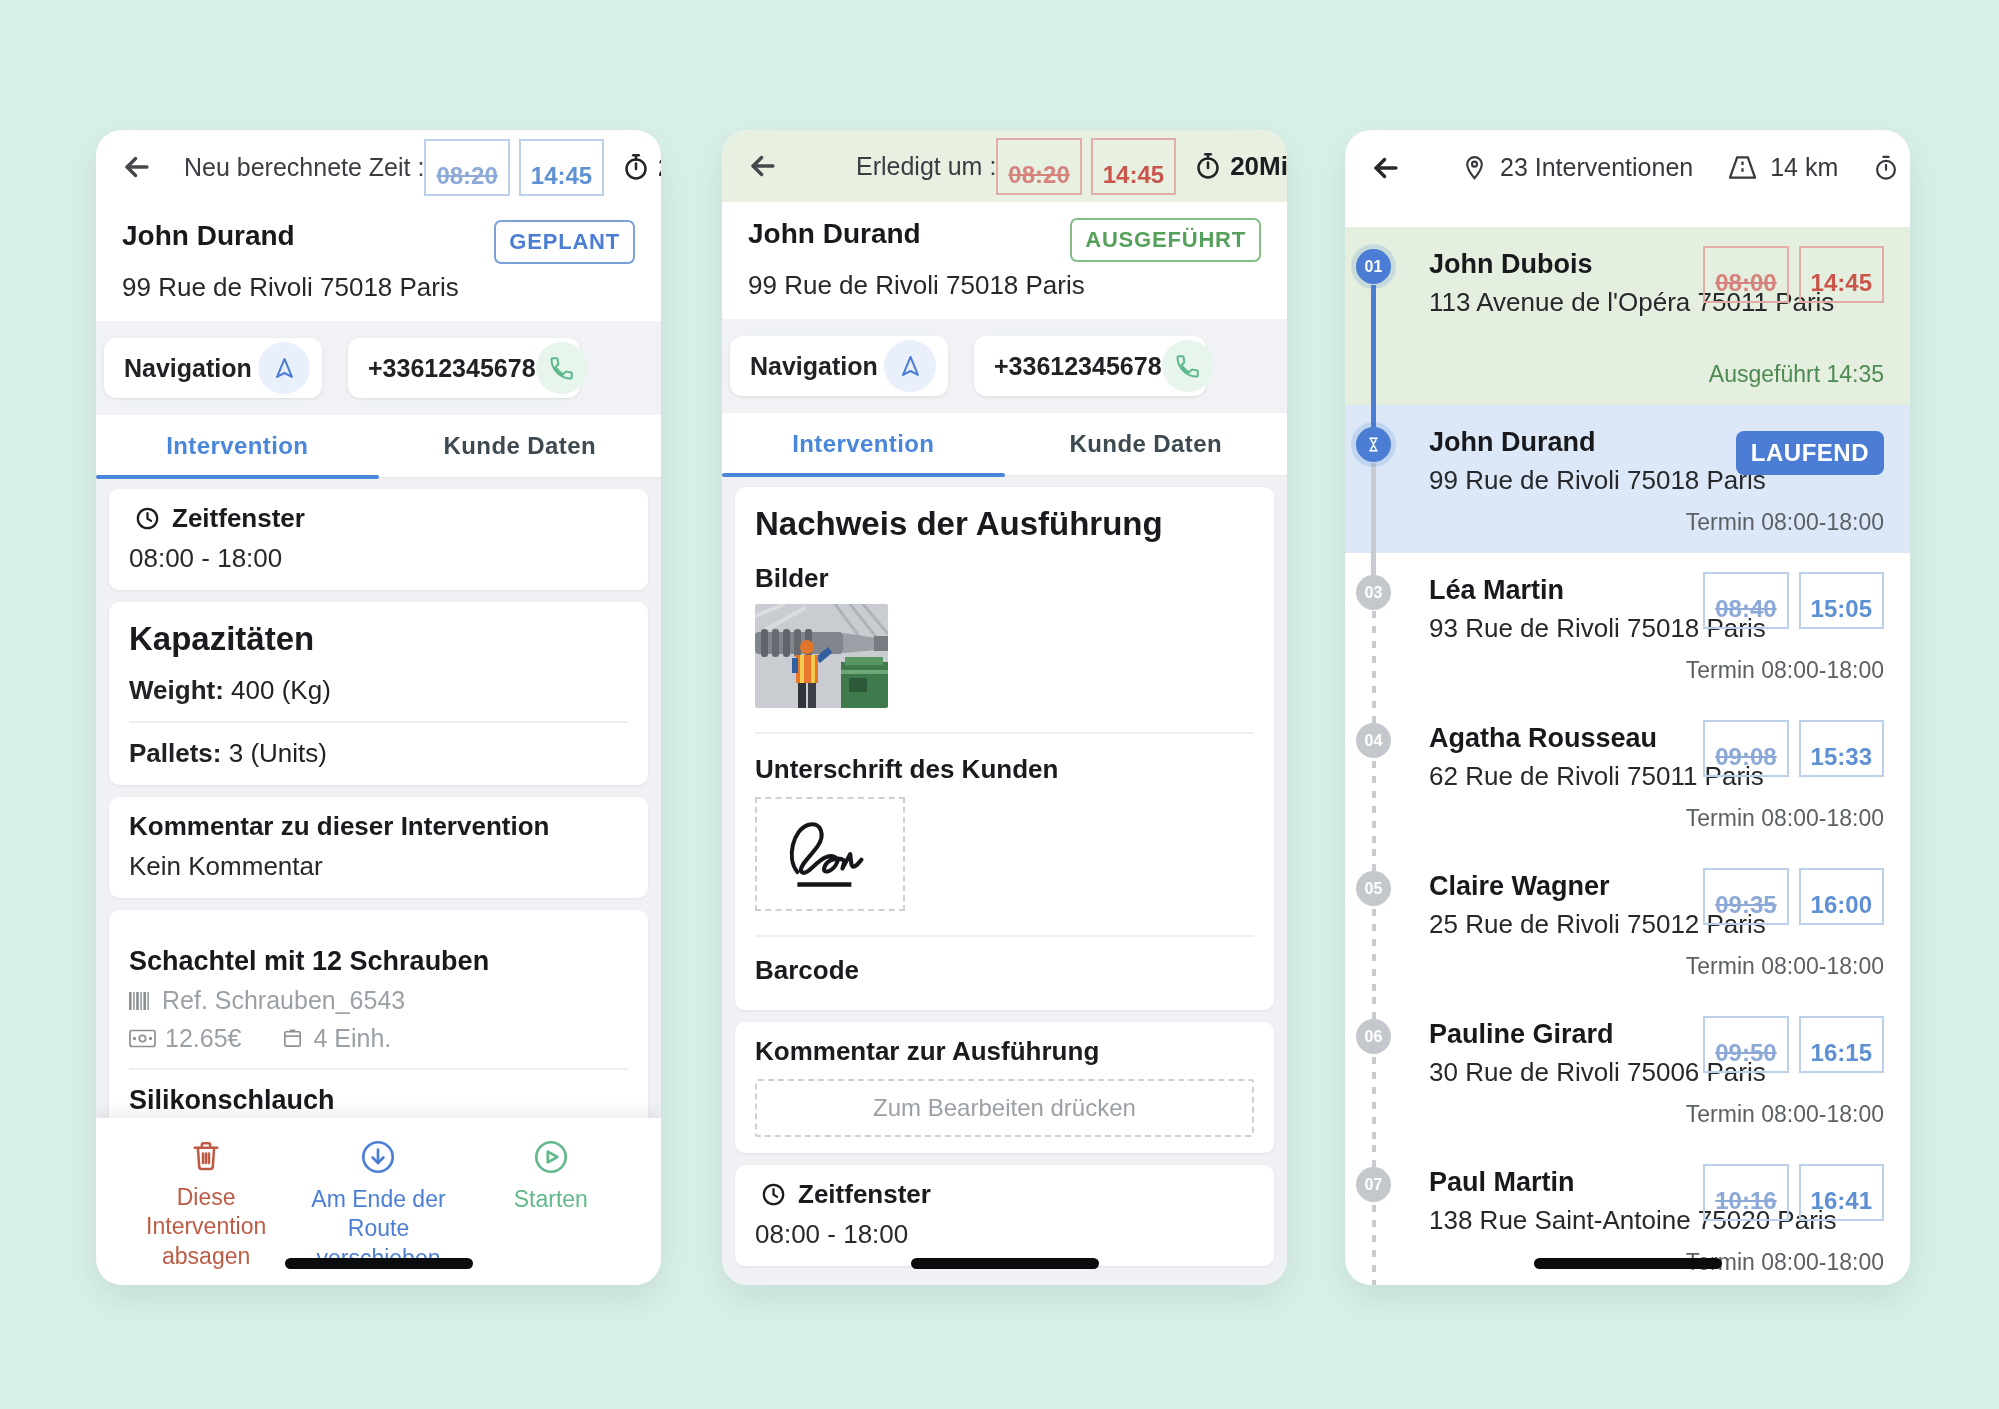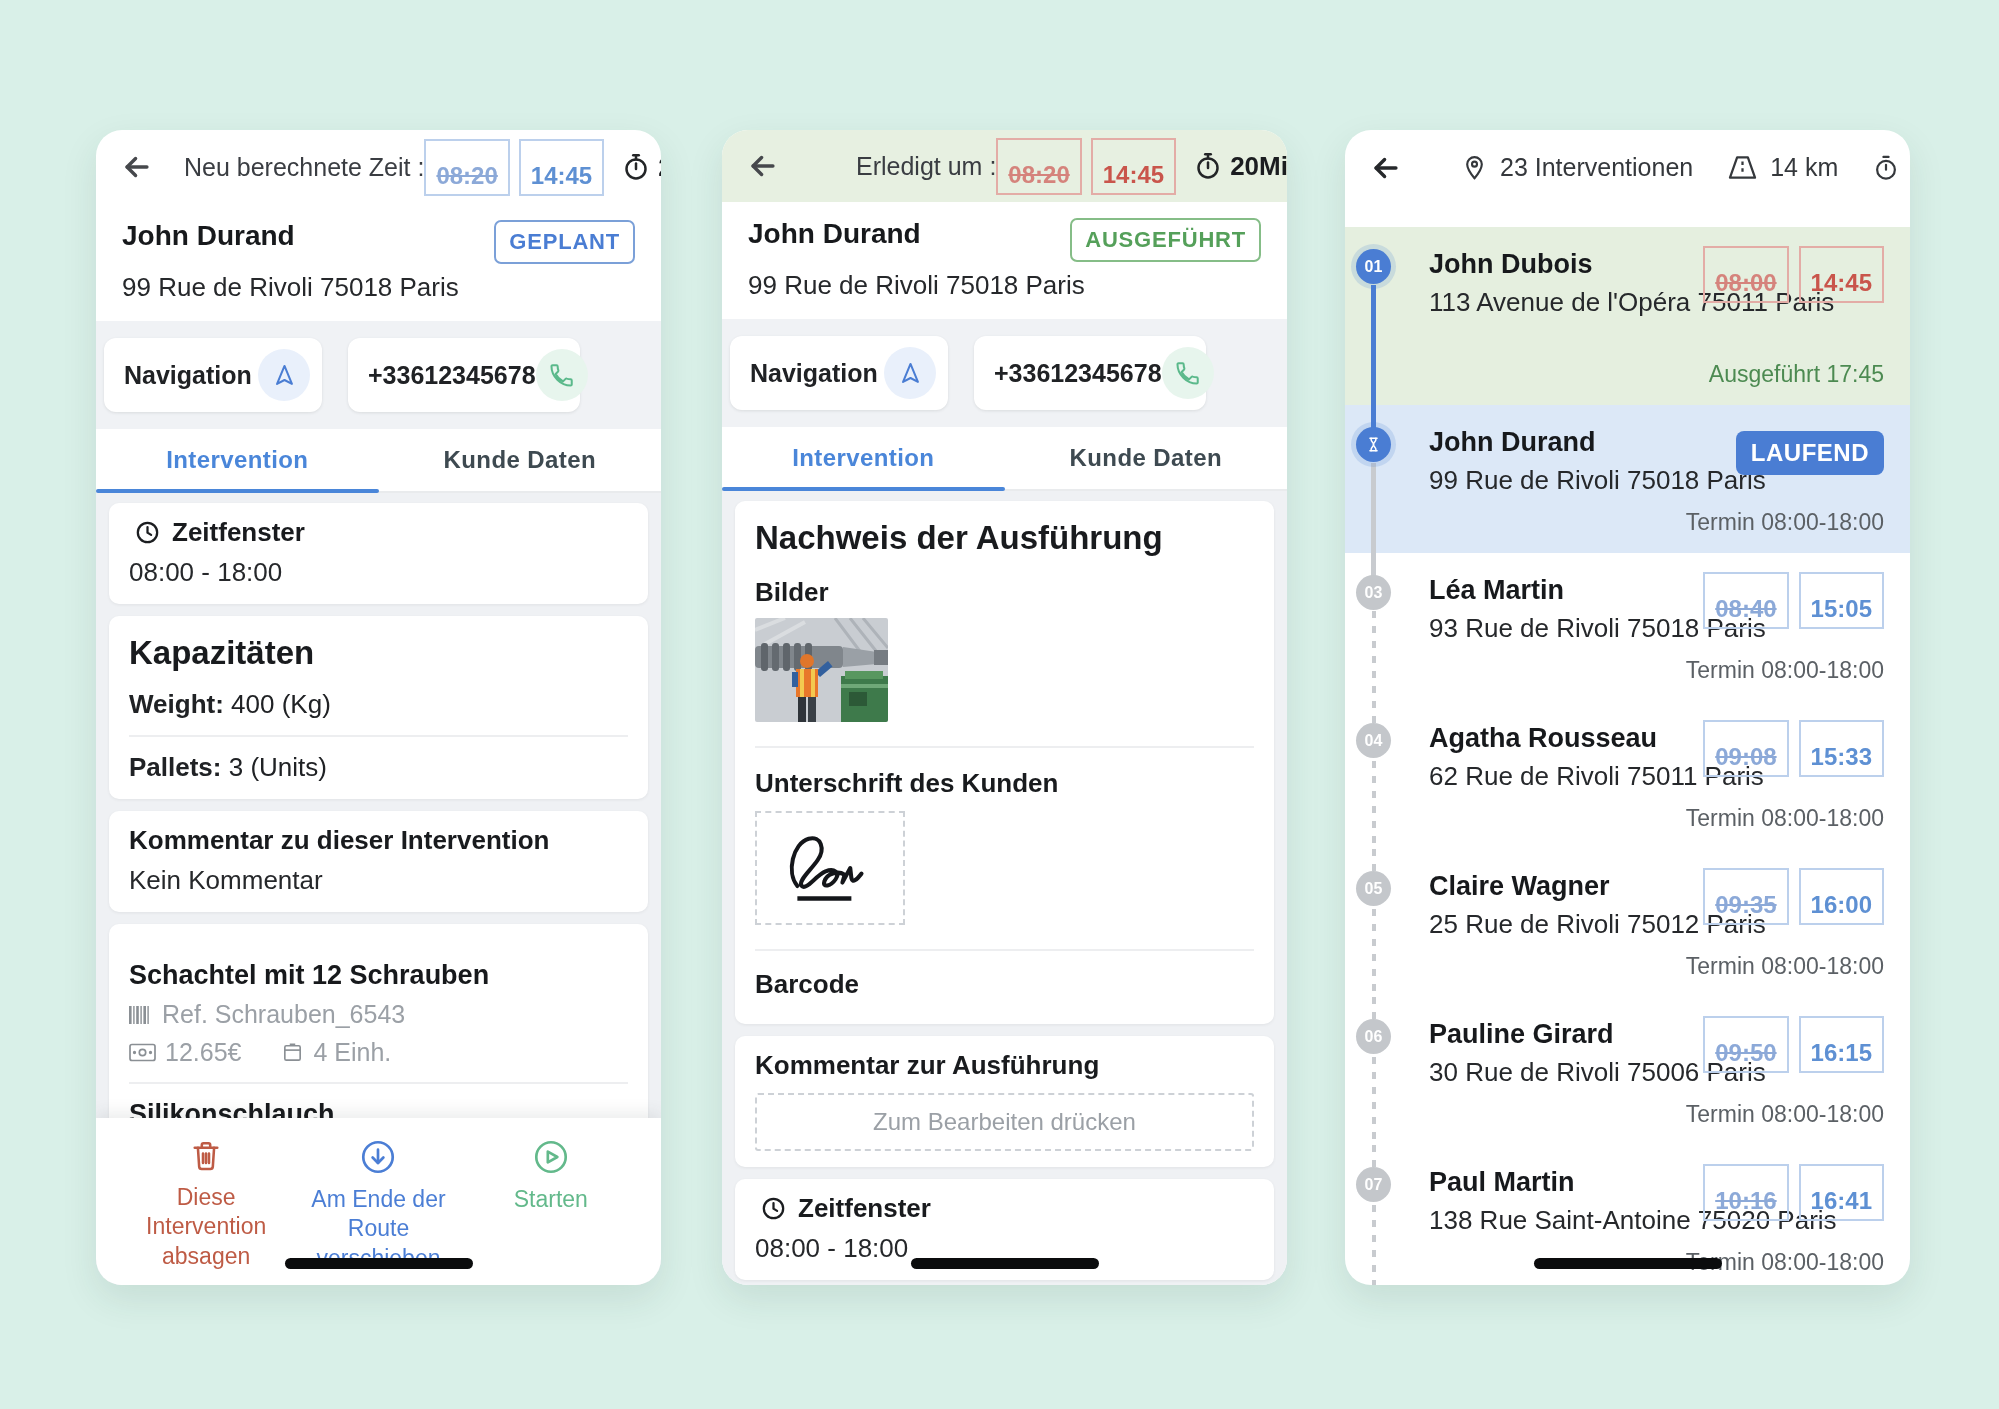--- a/index.html
+++ b/index.html
@@ -36,21 +36,21 @@
   .custblock { padding:16px 26px 18px; flex:none; }
   .custrow { display:flex; align-items:flex-start; }
   .custname { font-size:28px; font-weight:bold; color:#17191C; }
   .statusbadge { margin-left:auto; font-size:22px; font-weight:bold; letter-spacing:.8px; padding:7px 13px; border-radius:7px; border:2px solid; white-space:nowrap; }
   .statusbadge.blue { color:#4A7DD3; border-color:#7BA0D8; }
   .statusbadge.green { color:#55A05A; border-color:#85BD87; }
   .custaddr { font-size:26px; margin-top:8px; color:#26282B; }
 
   
   .actions { background:#F0F2F5; padding:17px 8px; display:flex; gap:26px; flex:none; }
-  .actbtn { background:#fff; border-radius:12px; height:74px; display:flex; align-items:center; padding:0 12px 0 20px; box-shadow:0 1px 3px rgba(60,64,67,.12); }
+  .actbtn { background:#fff; border-radius:12px; height:60px; display:flex; align-items:center; padding:0 12px 0 20px; box-shadow:0 1px 3px rgba(60,64,67,.12); }
   .actbtn .albl { font-size:25px; font-weight:bold; color:#202225; white-space:nowrap; }
   .iconcirc { width:52px; height:52px; border-radius:50%; display:flex; align-items:center; justify-content:center; margin-left:auto; flex:none; }
   .iconcirc.bluebg { background:#E9F0FB; }
   .iconcirc.greenbg { background:#E7F5ED; }
   .actbtn.navw { width:218px; }
   .actbtn.phonew { width:232px; }
 
   
   .tabs { display:flex; height:64px; flex:none; border-bottom:2px solid #E9EBED; }
   .tab { width:50%; display:flex; align-items:center; justify-content:center; font-size:24px; font-weight:bold; letter-spacing:.4px; color:#3E4A51; position:relative; }
@@ -410,21 +410,21 @@
 
     <div class="stop first">
       <div class="vl from-node c-blue"></div>
       <div class="node active">01</div>
       <div class="sname">John Dubois</div>
       <div class="saddr">113 Avenue de l'Opéra 75011 Paris</div>
       <div class="sbadges">
         <span class="tbadge red struck">08:00</span>
         <span class="tbadge red">14:45</span>
       </div>
-      <div class="snote green">Ausgeführt 17:45</div>
+      <div class="snote green">Ausgeführt 14:35</div>
     </div>
 
     <div class="stop current">
       <div class="vl to-node c-blue"></div>
       <div class="vl from-node c-gray"></div>
       <div class="node active">
         <svg width="19" height="19" viewBox="0 0 24 24" fill="none" stroke="#fff" stroke-width="1.9" stroke-linecap="round">
             <path d="M7.5 4h9"></path>
             <path d="M7.5 20h9"></path>
             <path d="M9 4v1.8c0 2.8 3 3.4 3 6.2 0 2.8-3 3.4-3 6.2V20"></path>

